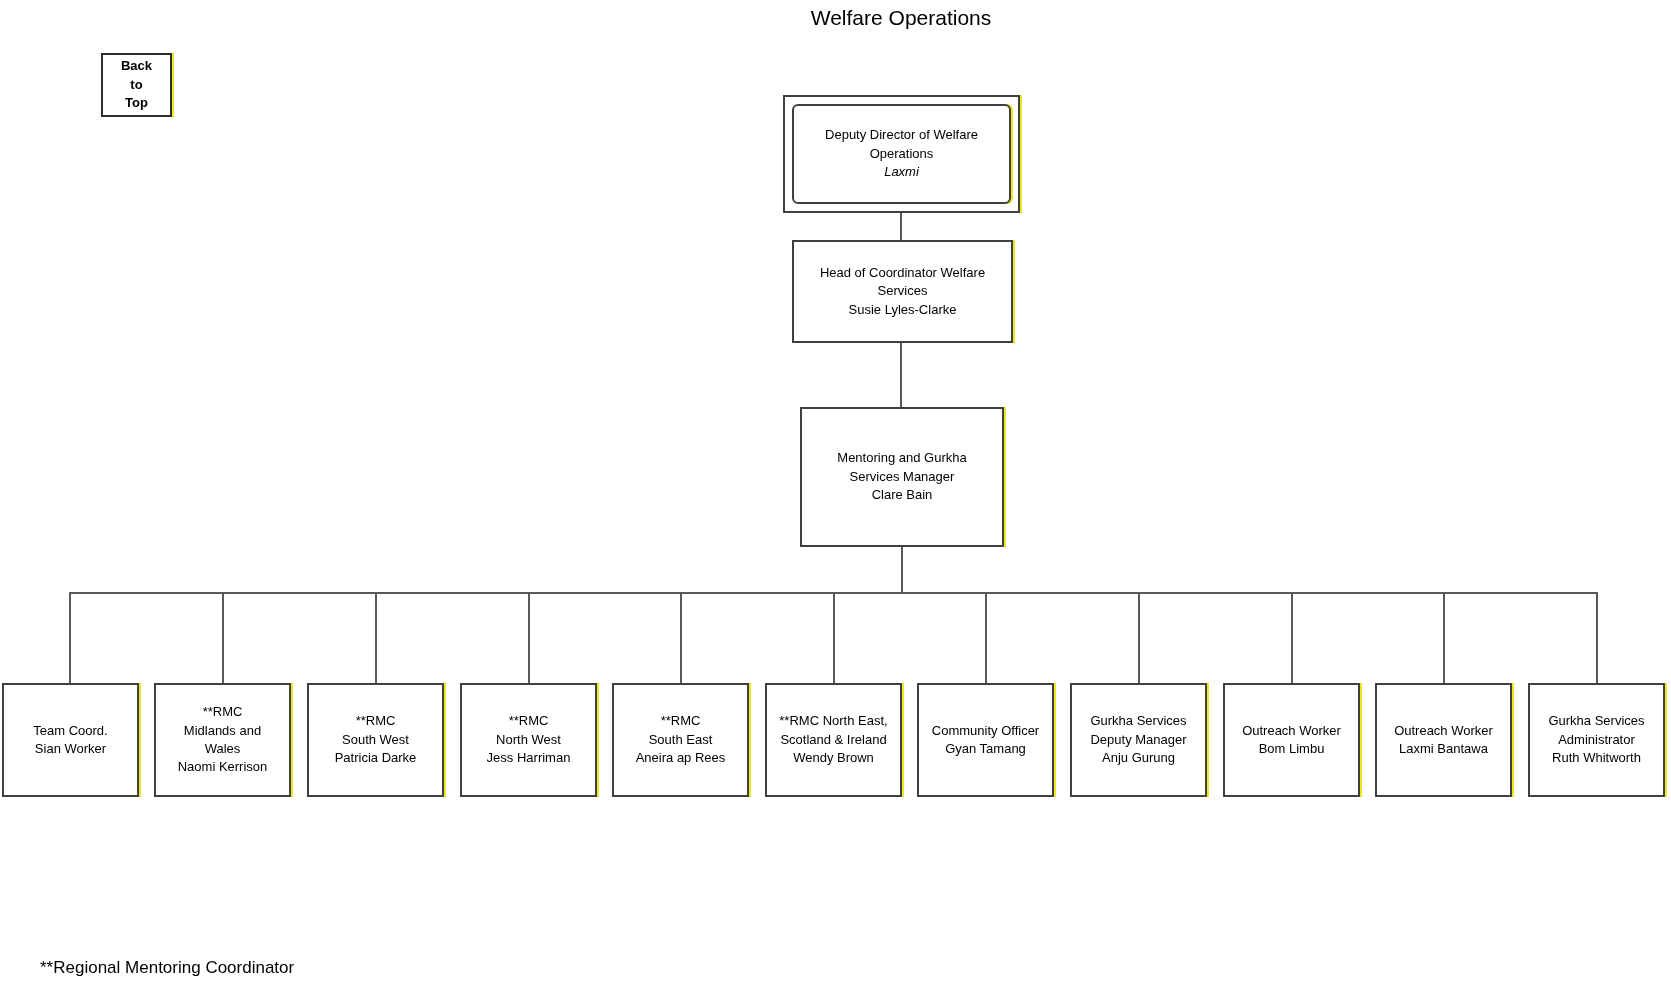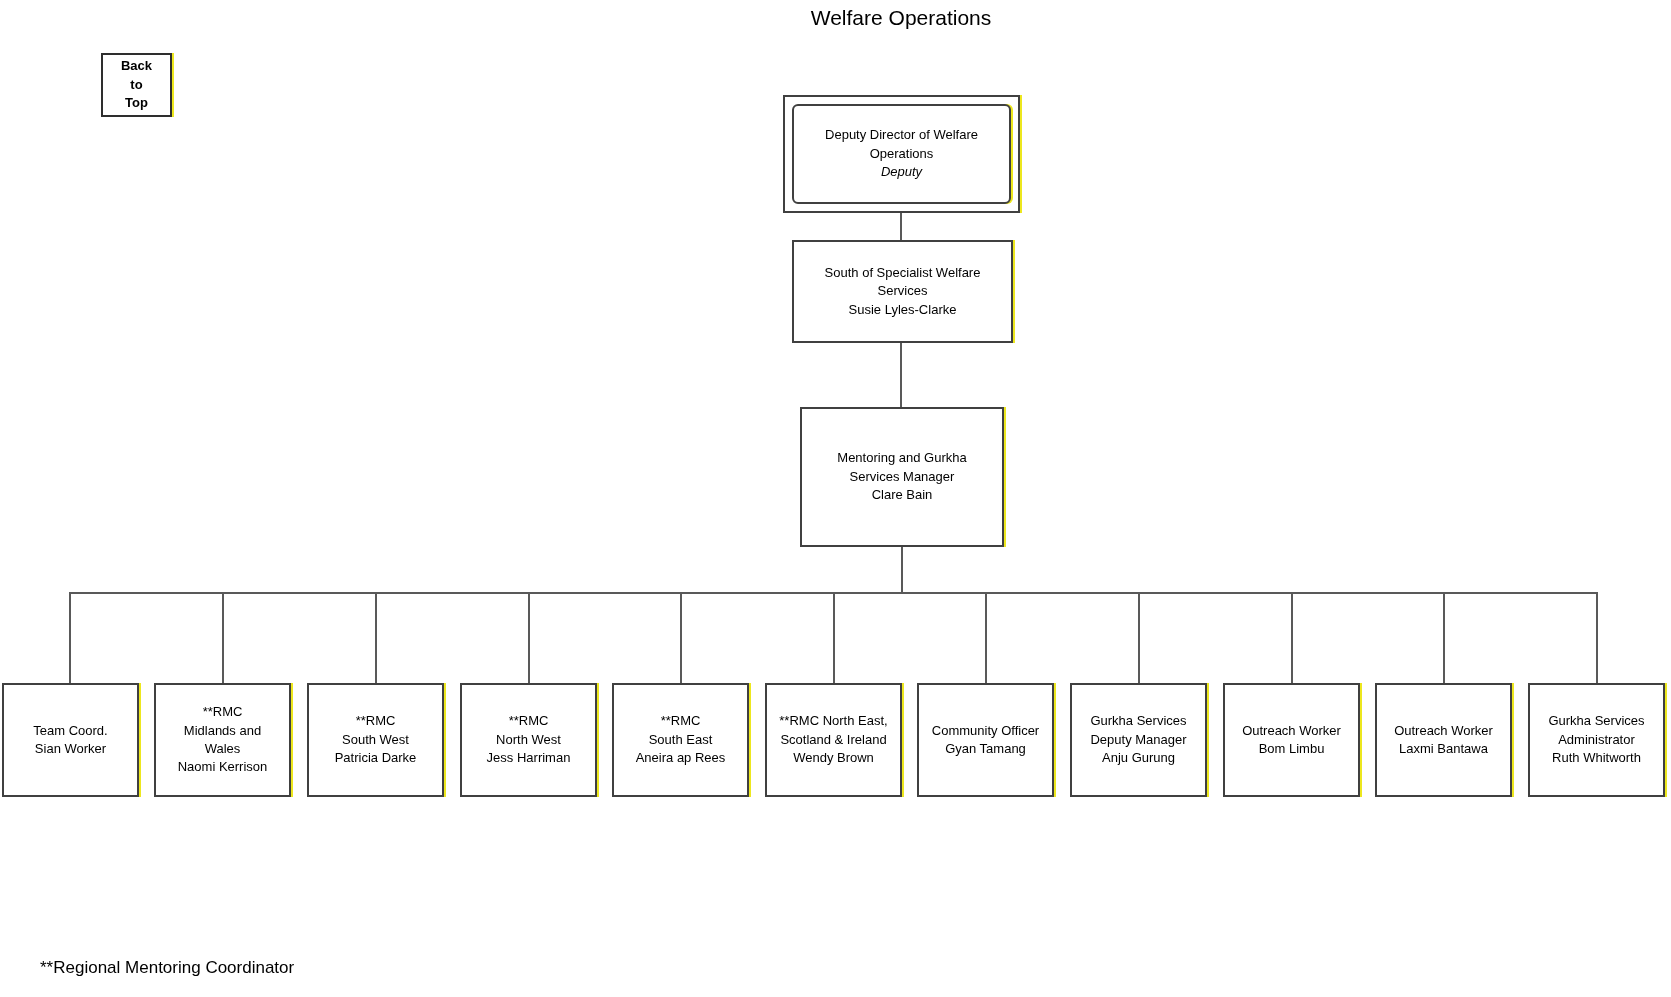--- a/index.html
+++ b/index.html
@@ -85,26 +85,26 @@
   <div class="page-title">Welfare Operations</div>
 
   <div class="back-to-top">Back
 to
 Top</div>
 
   <div class="outerframe" style="left:783px; top:95px; width:237px; height:118px;"></div>
   <div class="orgbox" style="left:792px; top:104px; width:219px; height:100px; flex-direction:column;border-radius:6px;">
     <span>Deputy Director of Welfare
 Operations</span>
-    <span class="vacant">Deputy</span>
+    <span class="vacant">Laxmi</span>
   </div>
 
   <div class="line" style="left:900px; top:213px; width:2px; height:27px;"></div>
 
-  <div class="orgbox" style="left:792px; top:240px; width:221px; height:103px;">South of Specialist Welfare
+  <div class="orgbox" style="left:792px; top:240px; width:221px; height:103px;">Head of Coordinator Welfare
 Services
 Susie Lyles-Clarke</div>
 
   <div class="line" style="left:900px; top:343px; width:2px; height:64px;"></div>
 
   <div class="orgbox" style="left:800px; top:407px; width:204px; height:140px;">Mentoring and Gurkha
 Services Manager
 Clare Bain</div>
 
   <div class="line" style="left:901px; top:547px; width:2px; height:45px;"></div>

